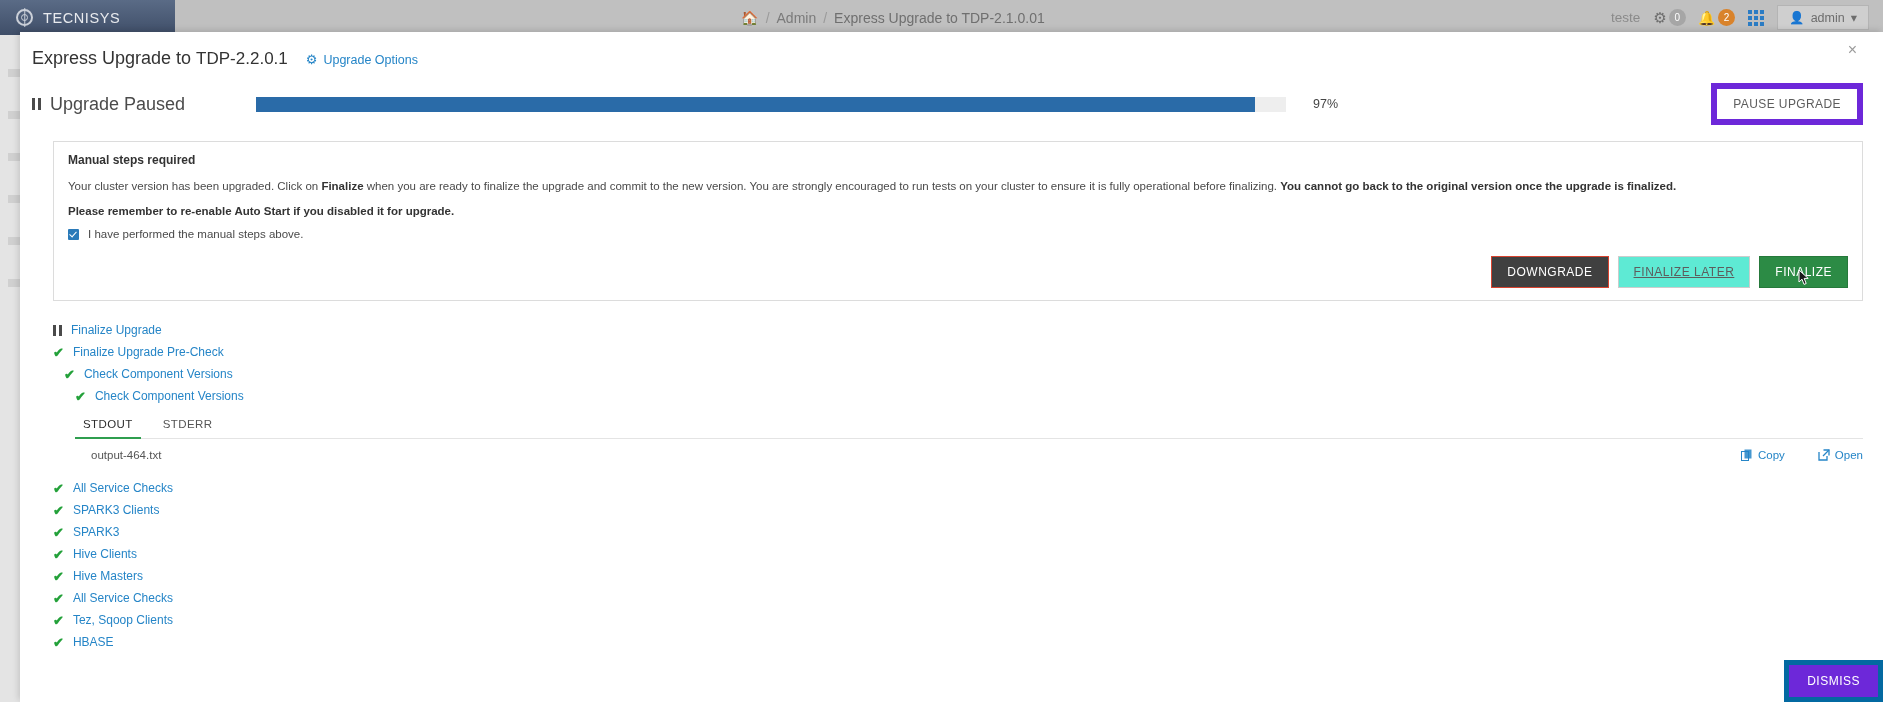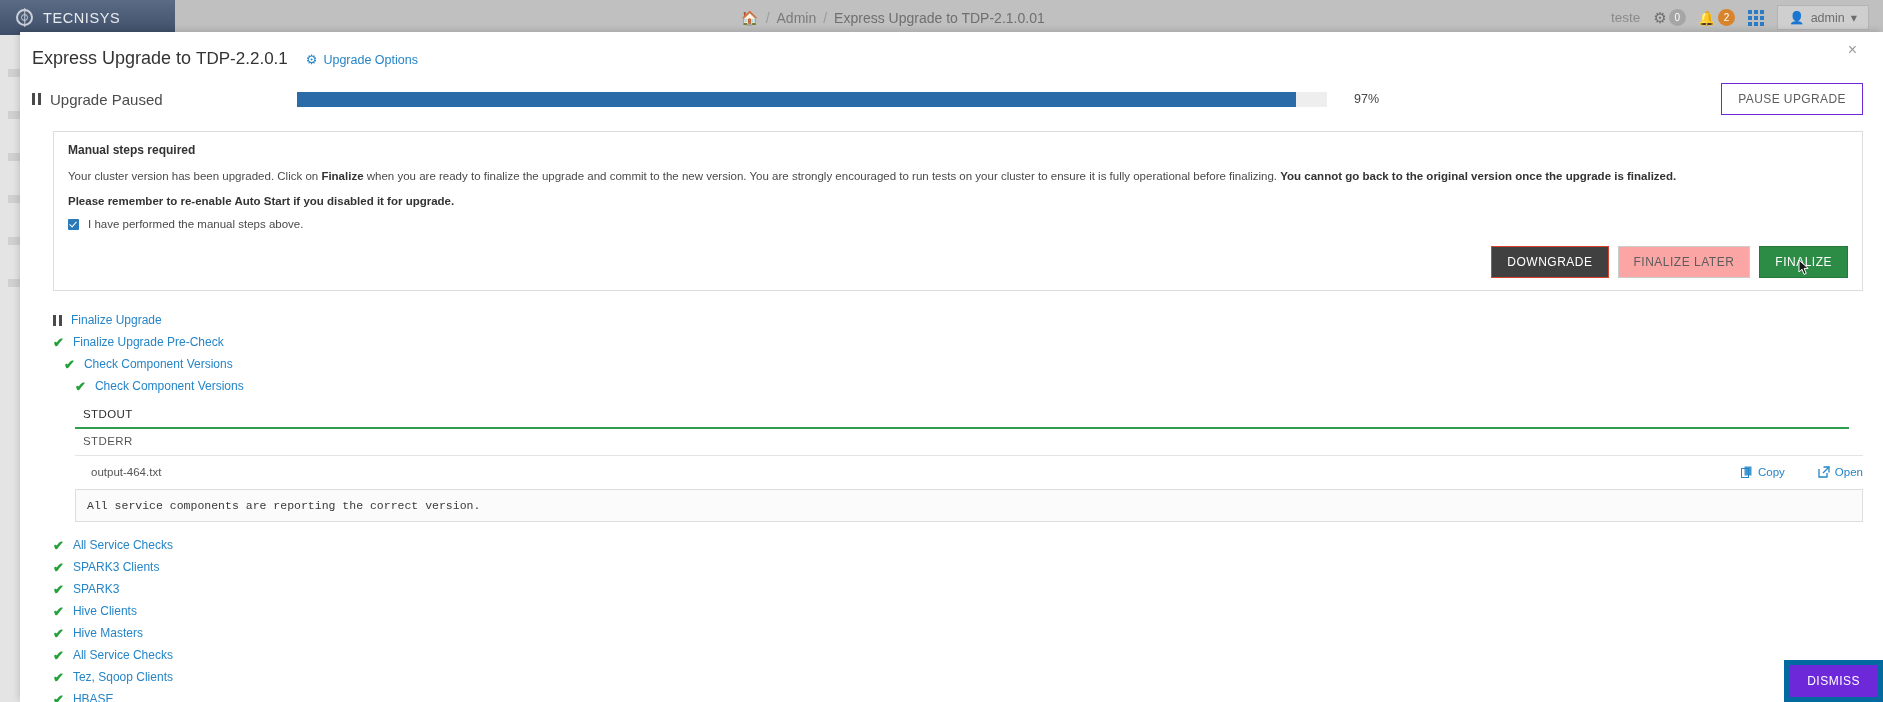--- a/index.html
+++ b/index.html
@@ -105,41 +105,41 @@
   }
   .gears-icon { color: #2585c7; font-size: 13px; }
 
   
   .progress-row {
     display: flex; align-items: center;
     padding: 4px 20px 4px 12px; gap: 0;
   }
   .paused-label {
     display: flex; align-items: center; gap: 9px;
-    width: 265px; font-size: 15px; color: #4b4b4b;
+    width: 224px; font-size: 18px; color: #4b4b4b;
   }
   .pause-glyph {
     display: inline-block; width: 9px; height: 12px; position: relative;
   }
   .pause-glyph::before, .pause-glyph::after {
     content: ""; position: absolute; top: 0; width: 3px; height: 12px;
     background: #4a4a4a;
   }
   .pause-glyph::before { left: 0; }
   .pause-glyph::after { right: 0; }
   .progress-track {
     width: 1030px; height: 15px; background: #eeeeee; overflow: hidden;
   }
   .progress-fill { height: 100%; background: #2a6ba8; }
   .progress-pct {
     width: 90px; text-align: left; padding-left: 27px;
     font-size: 12.5px; color: #444;
   }
   .pause-upgrade-btn {
-    margin-left: auto; border: 1px solid #6d28d9; background: #fff;
+    margin-left: auto; border: 6px solid #6d28d9; background: #fff;
     color: #5d5d5d; font-size: 12px; letter-spacing: .4px;
     padding: 8px 16px; cursor: pointer; font-family: inherit;
   }
 
   
   .manual-panel {
     margin: 12px 20px 0 33px;
     border: 1px solid #dcdcdc; background: #fff;
     padding: 11px 14px 12px 14px;
   }
@@ -159,21 +159,21 @@
   }
   .ms-actions {
     display: flex; justify-content: flex-end; gap: 0; margin-top: 16px;
   }
   .btn {
     font-family: inherit; font-size: 12px; letter-spacing: .5px;
     padding: 8px 15px; cursor: pointer; border: 1px solid transparent;
     margin-left: 9px;
   }
   .btn-downgrade { background: #404040; border-color: #d8432f; color: #fff; }
-  .btn-later { background: #fca5a5; border-color: #cccccc; color: #5d5d5d; }
+  .btn-later { background: #5eead4; border-color: #cccccc; color: #5d5d5d; text-decoration: underline; }
   .btn-finalize { background: #2c8b45; border-color: #26793b; color: #fff; position: relative; }
 
   .cursor-arrow {
     position: absolute; left: 38px; top: 12px; width: 13px; height: 17px;
     pointer-events: none;
   }
 
   
   .tree { padding: 18px 20px 0 33px; }
   .tnode {
@@ -185,21 +185,21 @@
   .check-ic { color: #24a13a; font-size: 13px; font-weight: bold; line-height: 1; }
   .pause-ic { display: inline-block; width: 9px; height: 11px; position: relative; }
   .pause-ic::before, .pause-ic::after {
     content: ""; position: absolute; top: 0; width: 3px; height: 11px; background: #4a4a4a;
   }
   .pause-ic::before { left: 0; }
   .pause-ic::after { right: 0; }
 
   
   .out-block { padding: 4px 20px 0 55px; }
-  .tabs { display: flex; gap: 0; border-bottom: 1px solid #e4e4e4; width: 100%; flex-direction: column; }
+  .tabs { display: flex; gap: 0; border-bottom: 1px solid #e4e4e4; width: 100%; }
   .tab {
     font-size: 11.5px; color: #555; letter-spacing: .4px;
     padding: 6px 8px 7px 8px; margin-right: 14px; cursor: pointer;
     border-bottom: 2.5px solid transparent; position: relative; top: 1px;
   }
   .tab.active { color: #2e2e2e; border-bottom-color: #2f9e4f; }
   .host-line { font-size: 11.5px; color: #555; padding: 16px 0 0 0; }
   .file-row {
     display: flex; align-items: center;
     padding: 10px 0 4px 16px; font-size: 11.5px; color: #555;
@@ -366,21 +366,20 @@
           <span class="flink">
             <svg width="12" height="12" viewBox="0 0 12 12">
               <path d="M1 3 L1 11 L9 11 L9 7" fill="none" stroke="#2585c7" stroke-width="1.3"></path>
               <path d="M5.5 1 L11 1 L11 6.5" fill="none" stroke="#2585c7" stroke-width="1.3"></path>
               <path d="M5 7 L11 1" stroke="#2585c7" stroke-width="1.3"></path>
             </svg>
             <span>Open</span>
           </span>
         </span>
       </div>
-      <div class="out-pre">All service components are reporting the correct version.</div>
     </div>
 
     <div class="tree" style="padding-top:12px;">
       <div class="tnode">
         <span class="check-ic">✔</span>
         <span>All Service Checks</span>
       </div>
       <div class="tnode">
         <span class="check-ic">✔</span>
         <span>SPARK3 Clients</span>

